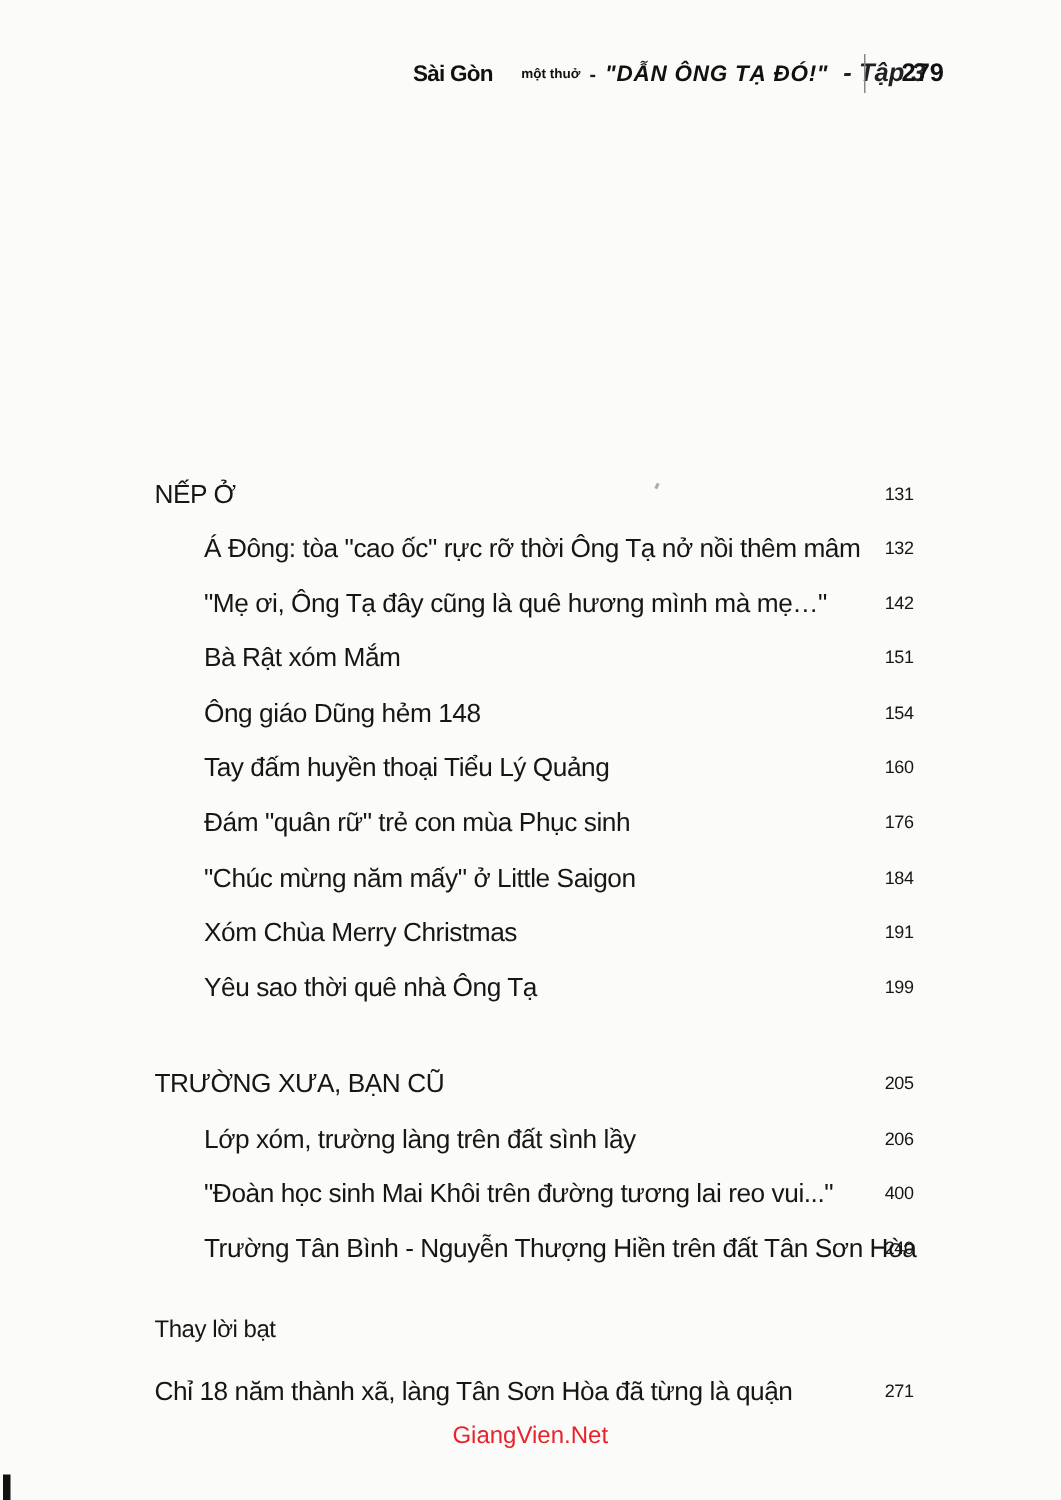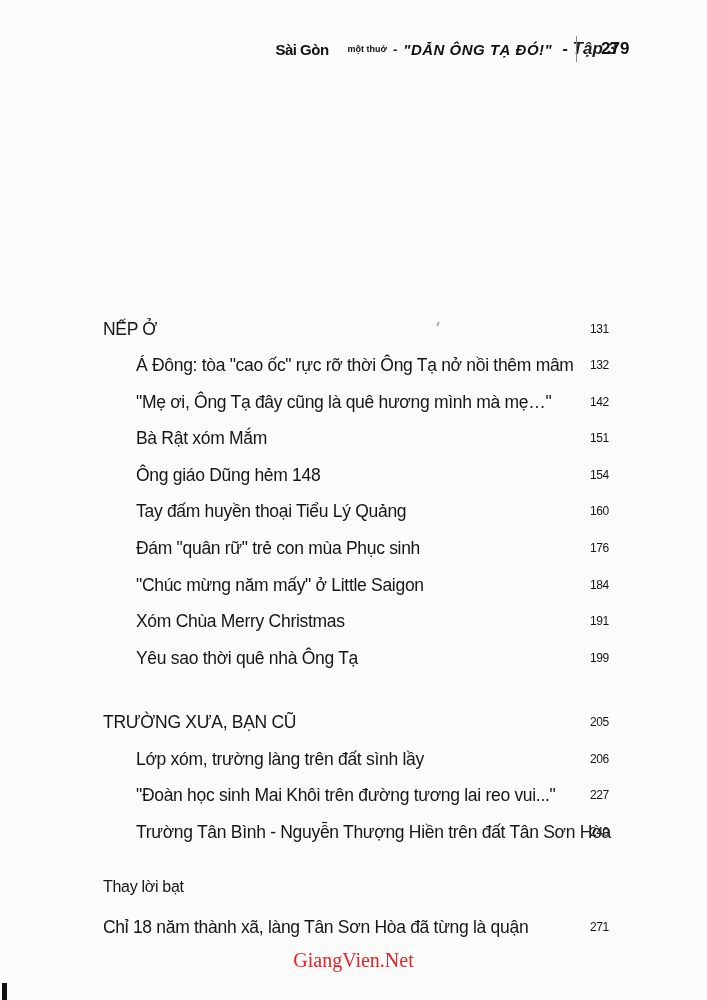--- a/index.html
+++ b/index.html
@@ -38,21 +38,21 @@
     }
     .row .title { position: absolute; white-space: nowrap; margin-left: 27px; }
     .row .pg { position: absolute; right: 98px; text-align: right; font-size: 12px; }
     .row.section .title { left: 76px; font-weight: normal; text-transform: none; }
     .row.entry .title { left: 109px; }
     .row.afterword .title { left: 76px; }
     .row.label .title { left: 76px; font-size: 16px; }
 
     .watermark {
       position: absolute; top: 949px; left: 0; width: 707px; text-align: center;
-      color: #e8232a; font-family: Liberation Serif, serif; font-size: 20px;
+      color: #e8232a; font-family: Liberation Sans, sans-serif; font-size: 16px;
     }
     .scan-edge {
       position: absolute; left: 2px; top: 983px; width: 5px; height: 17px;
       background: #111;
     }
     .speck { position:absolute; background:#aaa; width:2px; height:4px; transform: rotate(25deg); }
   </style>
 </head>
 <body>
 
@@ -111,21 +111,21 @@
   <div class="row section" style="top:711px;">
     <span class="title">TRƯỜNG XƯA, BẠN CŨ</span>
     <span class="pg">205</span>
   </div>
   <div class="row entry" style="top:748px;">
     <span class="title">Lớp xóm, trường làng trên đất sình lầy</span>
     <span class="pg">206</span>
   </div>
   <div class="row entry" style="top:784px;">
     <span class="title">"Đoàn học sinh Mai Khôi trên đường tương lai reo vui..."</span>
-    <span class="pg">227</span>
+    <span class="pg">400</span>
   </div>
   <div class="row entry" style="top:821px;">
     <span class="title">Trường Tân Bình - Nguyễn Thượng Hiền trên đất Tân Sơn Hòa</span>
     <span class="pg">240</span>
   </div>
 
   <div class="row label" style="top:876px;">
     <span class="title">Thay lời bạt</span>
   </div>
   <div class="row afterword" style="top:916px;">

